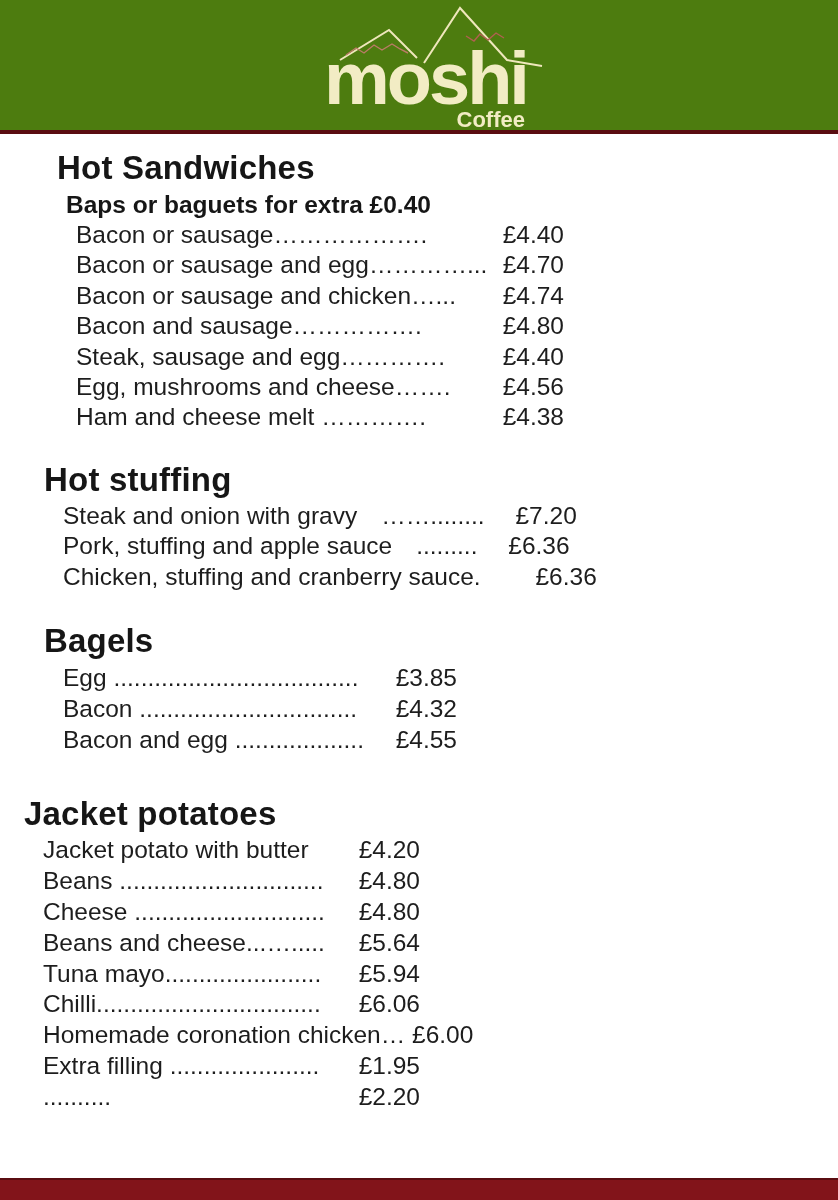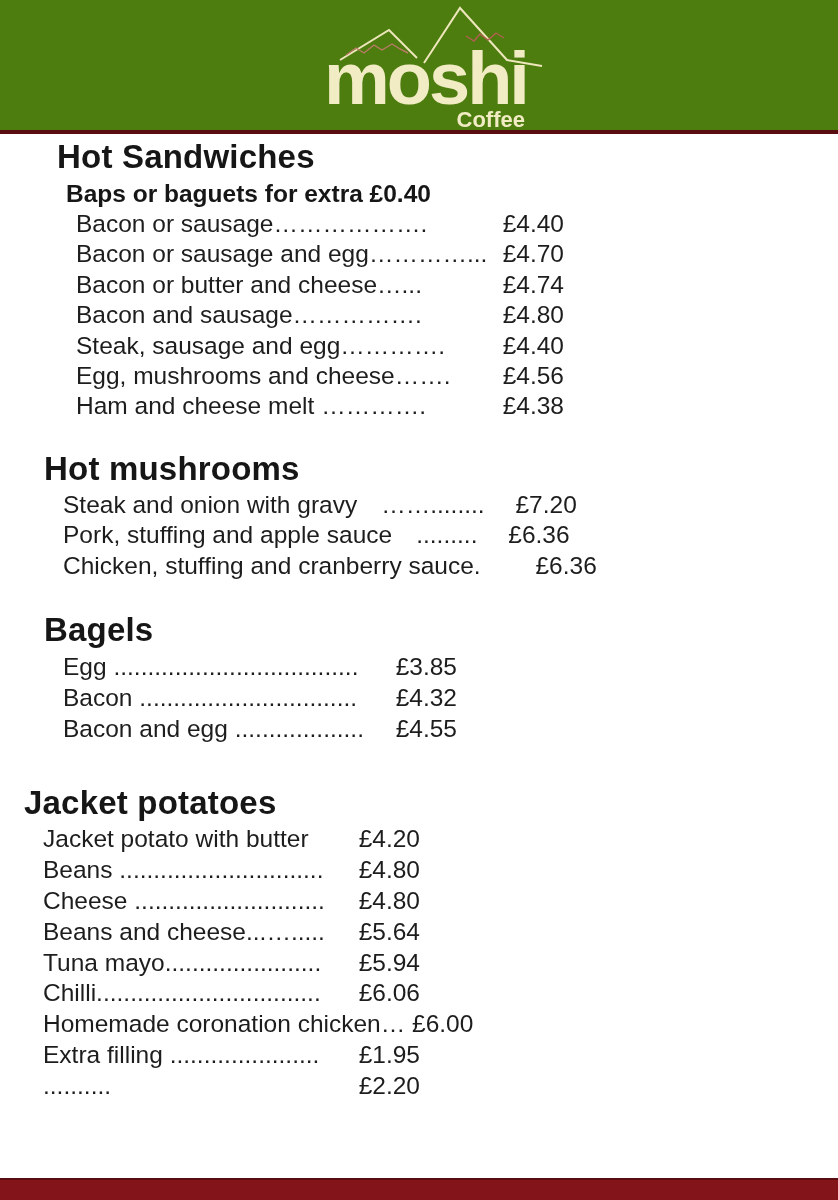--- a/index.html
+++ b/index.html
@@ -9,21 +9,21 @@
     font-family:"Liberation Sans", sans-serif;
   }
   
   .band{
     width:838px;height:130px;background:#4d7c0f;
     border-bottom:4px solid #5A0D11;
     position:relative;
   }
   .logo{width:250px;height:132px;margin:0 auto;display:block;}
   
-  .menu{padding-top:2px;}
+  .menu{padding-top:13px;}
   .sec{margin-left:44px;}
   .sec.first{margin-left:57px;margin-top:0;}
   .sec-h{
     font-size:33px;font-weight:bold;line-height:42px;
     letter-spacing:0.2px;color:#161616;
   }
   .note{
     margin-left:9px;font-size:24.5px;font-weight:bold;line-height:31px;
     color:#161616;
   }
@@ -66,30 +66,30 @@
 </div>
 
 <div class="menu">
 
   <div class="sec first s1">
     <div class="sec-h">Hot Sandwiches</div>
     <div class="note">Baps or baguets for extra £0.40</div>
     <div class="rows">
       <div class="row"><span>Bacon or sausage</span><span>………………. </span><span class="price">£4.40</span></div>
       <div class="row"><span>Bacon or sausage and egg</span><span>…………... </span><span class="price">£4.70</span></div>
-      <div class="row"><span>Bacon or butter and cheese</span><span>…... </span><span class="price">£4.74</span></div>
+      <div class="row"><span>Bacon or sausage and chicken</span><span>…... </span><span class="price">£4.74</span></div>
       <div class="row"><span>Bacon and sausage</span><span>……………. </span><span class="price">£4.80</span></div>
       <div class="row"><span>Steak, sausage and egg</span><span>…………. </span><span class="price">£4.40</span></div>
       <div class="row"><span>Egg, mushrooms and cheese</span><span>……. </span><span class="price">£4.56</span></div>
       <div class="row"><span>Ham and cheese melt</span><span> …………. </span><span class="price">£4.38</span></div>
     </div>
   </div>
 
   <div class="sec m2 s2">
-    <div class="sec-h">Hot mushrooms</div>
+    <div class="sec-h">Hot stuffing</div>
     <div class="rows">
       <div class="row"><span>Steak and onion with gravy</span><span>……........ </span><span class="price">£7.20</span></div>
       <div class="row"><span>Pork, stuffing and apple sauce</span><span>......... </span><span class="price">£6.36</span></div>
       <div class="row"><span>Chicken, stuffing and cranberry sauce.</span><span> </span><span class="price">£6.36</span></div>
     </div>
   </div>
 
   <div class="sec m3 s3">
     <div class="sec-h">Bagels</div>
     <div class="rows">

